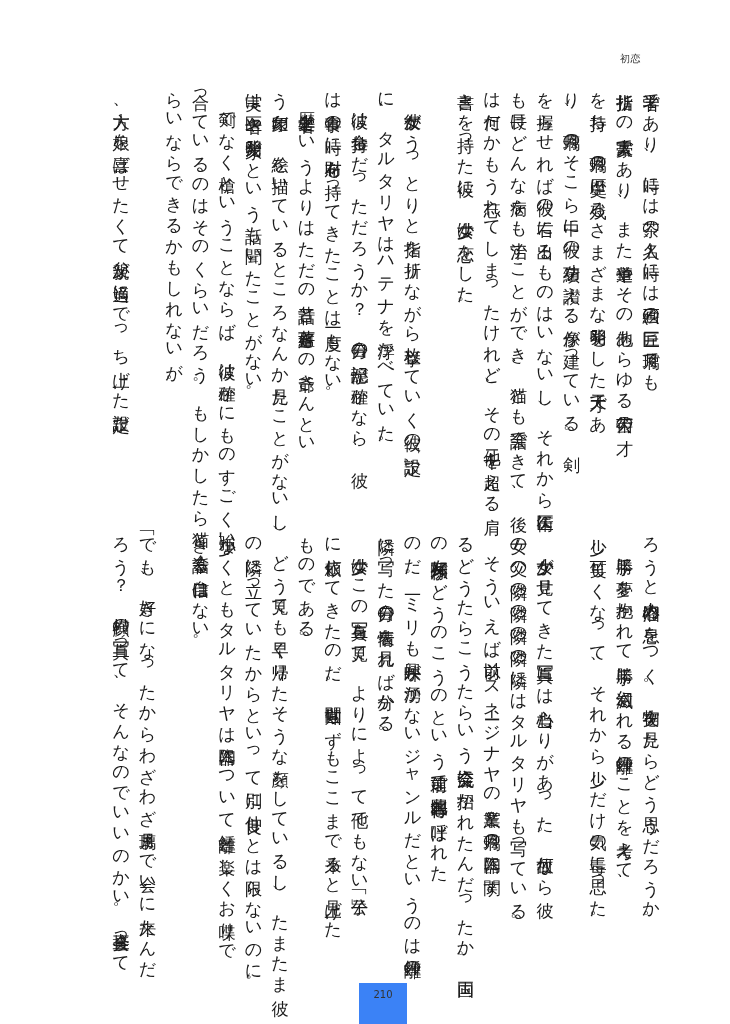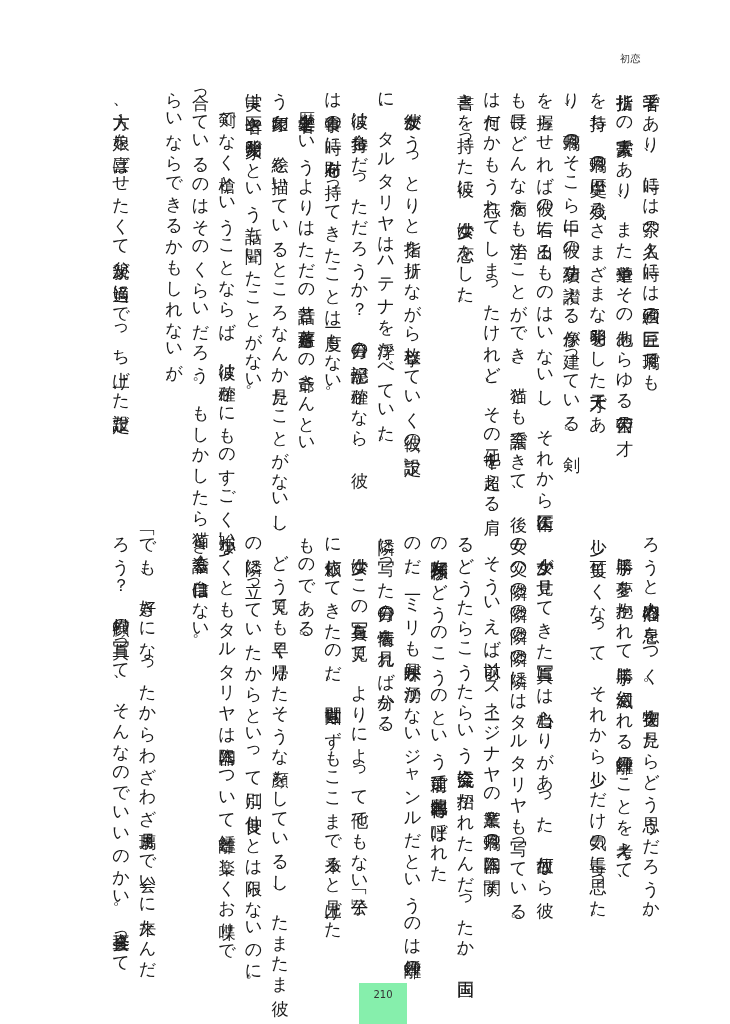--- a/index.html
+++ b/index.html
@@ -16,21 +16,21 @@
       position: absolute; left: 104px; width: 560px;
       writing-mode: vertical-rl; -webkit-writing-mode: vertical-rl;
       font-size: 17.2px; line-height: 26.5px; letter-spacing: 1.3px;
       text-orientation: upright;
     }
     .tier.top { top: 80px; height: 405px; }
     .tier.bottom { top: 525px; height: 415px; }
     .line { display: block; white-space: pre; }
     .page-number {
       position: absolute; left: 359px; top: 983px; width: 48px; height: 41px;
-      background: #86efac; text-align: center; font-size: 10px; padding-top: 6px;
+      background: #3b82f6; text-align: center; font-size: 10px; padding-top: 6px;
       box-sizing: border-box; font-family: "DejaVu Sans", "Liberation Sans", sans-serif; color: #333;
     }
   </style>
 </head>
 <body>
 
 <div class="running-head">初恋</div>
 
 <div class="tier top">
   <span class="line">学者であり、時には茶の名人、時には絵画の巨匠、璃月でも</span>

